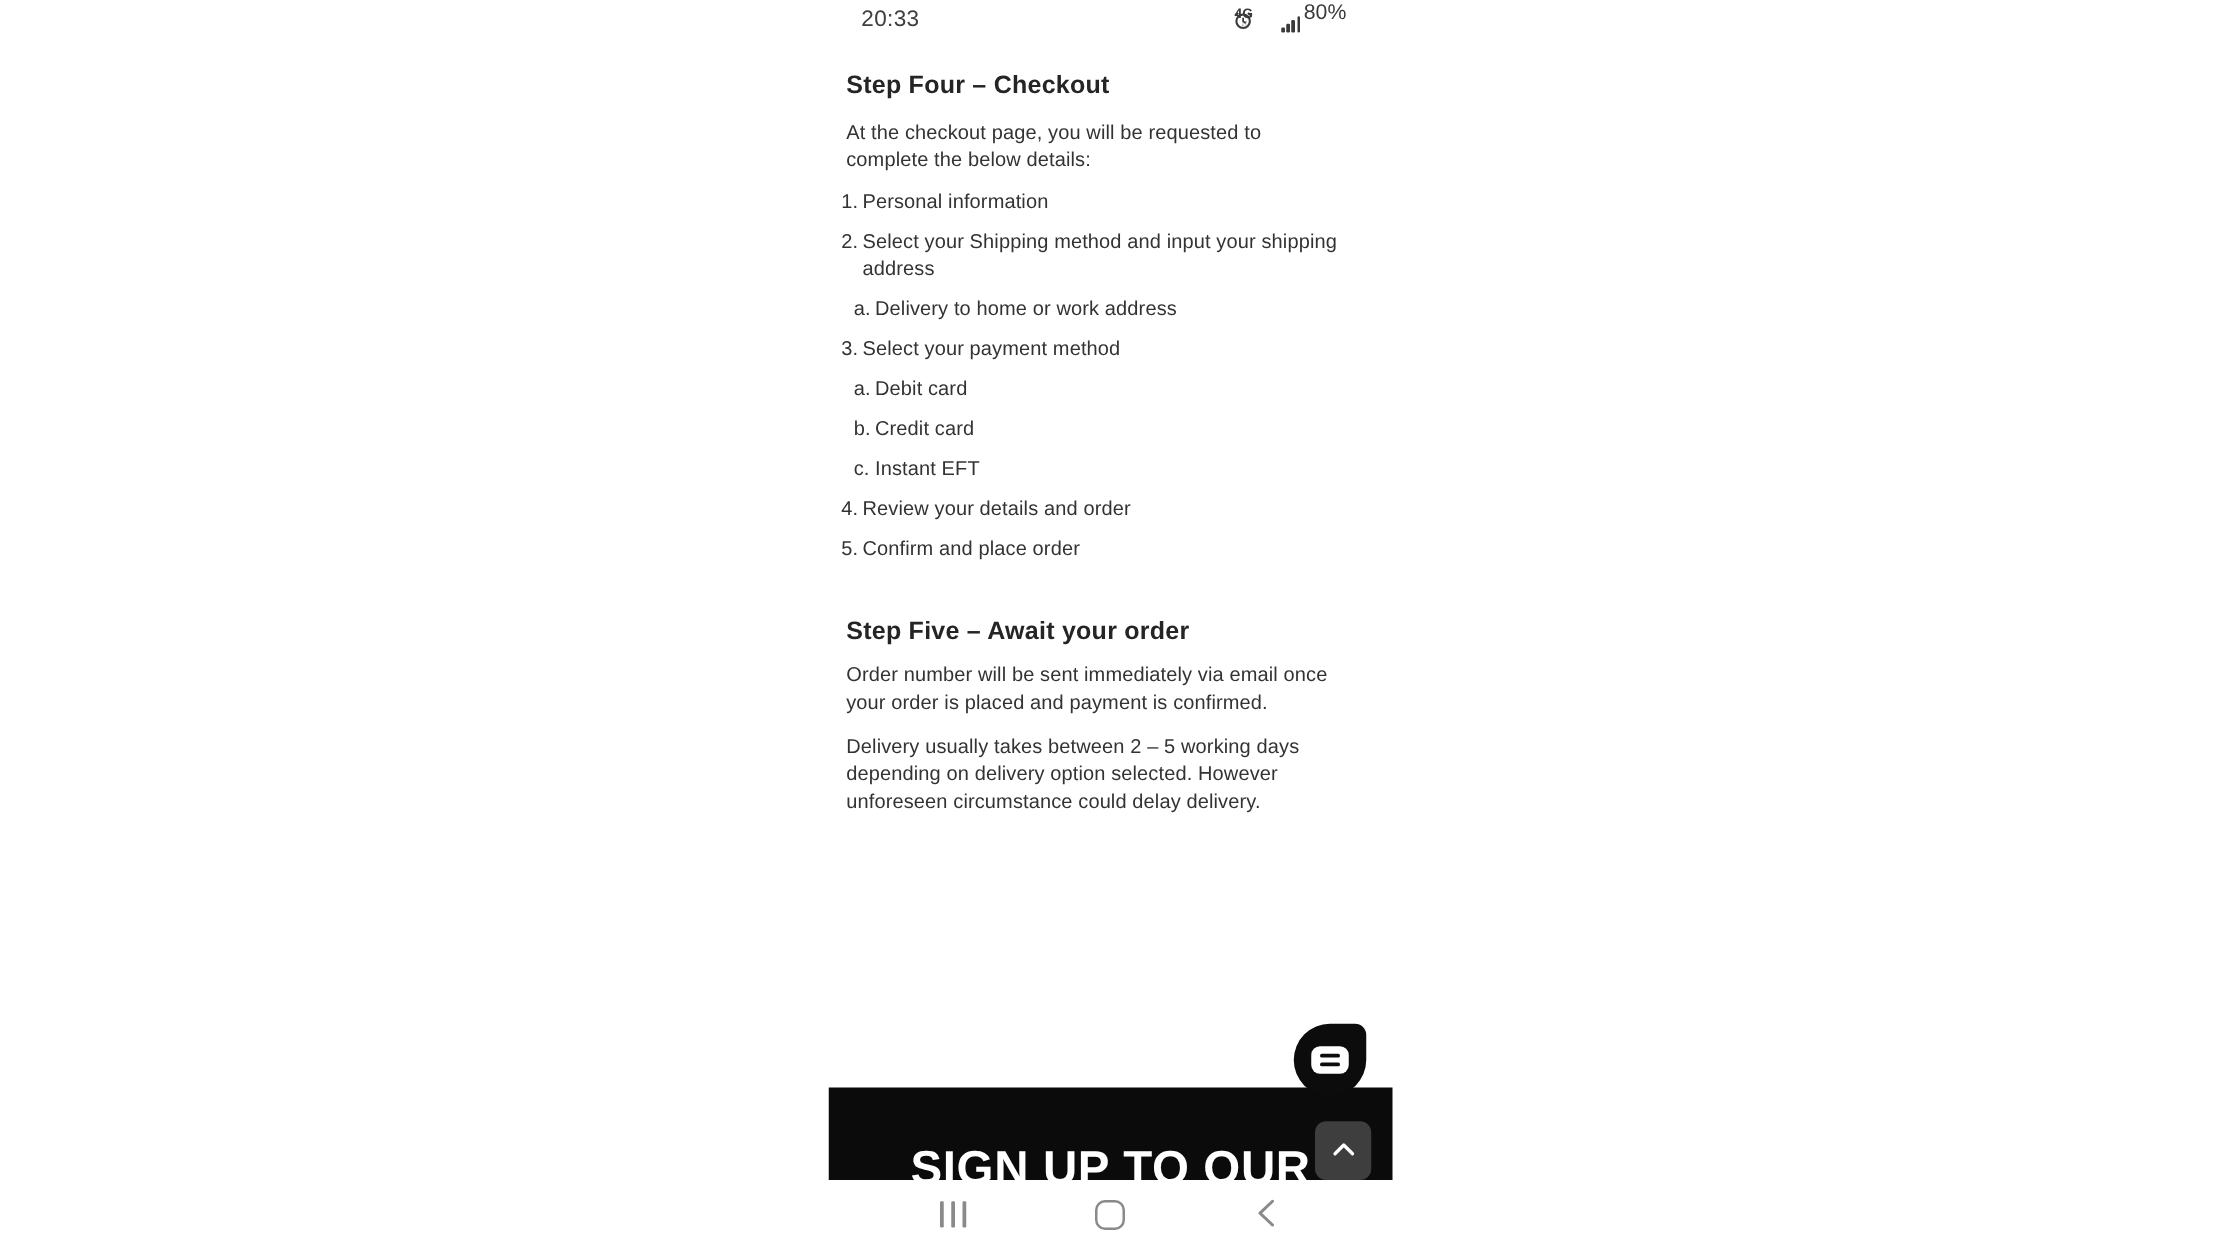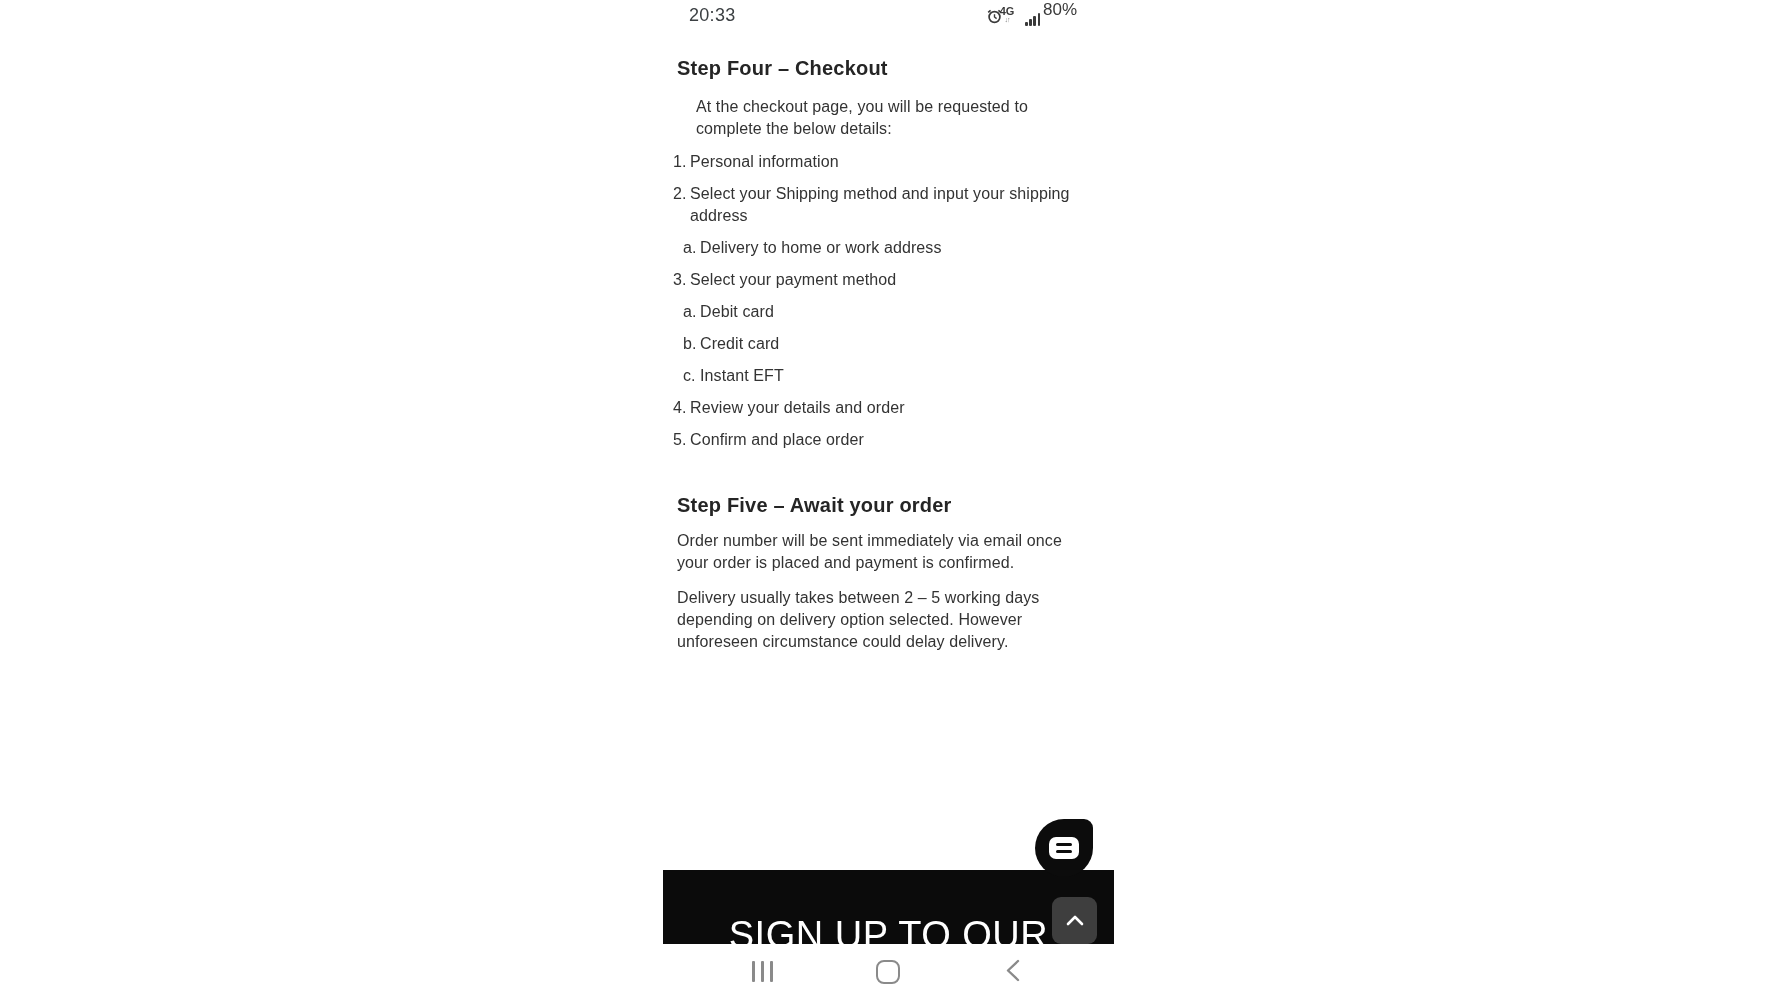--- a/index.html
+++ b/index.html
@@ -3,21 +3,21 @@
 <meta charset="utf-8">
 <style>
   html,body{margin:0;padding:0;background:#ffffff;width:1778px;height:1000px;overflow:hidden;
     font-family:"Liberation Sans",sans-serif;}
   .phone{position:absolute;left:663px;top:0;width:451px;height:764px;background:#fff;}
 
   
   .statusbar{position:absolute;left:0;top:0;width:451px;height:32px;background:#fff;}
   .time{position:absolute;left:26px;top:5px;font-size:18px;color:#3c4043;letter-spacing:.3px;}
   .alarm{position:absolute;left:324px;top:9px;}
-  .netblock{position:absolute;left:336px;top:6px;width:16px;text-align:center;color:#3a3a3a;}
+  .netblock{position:absolute;left:324px;top:6px;width:16px;text-align:center;color:#3a3a3a;}
   .netblock .g4{font-size:11px;font-weight:700;display:block;line-height:10px;}
   .netblock .arr{font-size:7px;display:block;line-height:7px;letter-spacing:-1px;color:#7a7a7a;}
   .sigbars{position:absolute;left:362px;top:12px;width:16px;height:14px;}
   .sigbars i{position:absolute;bottom:0;width:2.6px;background:#3a3a3a;border-radius:1px;}
   .sigbars i:nth-child(1){left:0;height:4px;}
   .sigbars i:nth-child(2){left:4.2px;height:7px;}
   .sigbars i:nth-child(3){left:8.4px;height:10px;}
   .sigbars i:nth-child(4){left:12.6px;height:13px;}
   .battpct{position:absolute;left:380px;top:0;font-size:17px;color:#3a3a3a;}
   .batt{position:absolute;left:421px;top:7px;width:12px;height:18px;}
@@ -31,21 +31,21 @@
   .li{display:flex;margin-bottom:10px;font-size:16px;line-height:22px;color:#333;letter-spacing:.1px;}
   .li .marker{width:17px;flex:none;}
   .li .litext{white-space:pre;}
   .li.sub{margin-left:10px;}
   .paras{position:absolute;left:14px;top:527px;}
   .paras .p{margin:3px 0 13px 0;font-size:16px;line-height:22px;color:#333;white-space:pre;letter-spacing:.1px;}
 
   
   .banner{position:absolute;left:0;top:870px;width:451px;height:74px;background:#0b0b0b;overflow:hidden;}
   .banner .btxt{position:absolute;left:0;right:0;top:44px;text-align:center;color:#fff;
-    font-size:38px;font-weight:400;white-space:nowrap;letter-spacing:.5px;}
+    font-size:38px;font-weight:700;white-space:nowrap;letter-spacing:.5px;}
 
   
   .chatbtn{position:absolute;left:372px;top:819px;width:58px;height:58px;background:#0c0c0c;
     border-radius:50% 9px 50% 50%;cursor:pointer;}
   .chatglyph{position:absolute;left:14px;top:18px;width:30px;height:22px;background:#fff;border-radius:7px;}
   .chatglyph i{position:absolute;left:7px;width:16px;height:3px;background:#0c0c0c;border-radius:2px;}
   .chatglyph i:nth-child(1){top:6px;}
   .chatglyph i:nth-child(2){top:13px;}
   .scrolltop{position:absolute;left:389px;top:897px;width:45px;height:47px;background:#3e3e3e;
     border-radius:9px;cursor:pointer;display:flex;align-items:center;justify-content:center;}
@@ -79,21 +79,21 @@
         <i></i>
         <i></i>
         <i></i>
         <i></i>
       </span>
     <span class="battpct">80%</span>
     <span class="batt"><span class="cap"></span><span class="bod"></span></span>
   </div>
 
   <div class="h" style="top:57px;">Step Four – Checkout</div>
-  <div class="para" style="top:96px;margin-left:19px;">At the checkout page, you will be requested to
+  <div class="para" style="top:96px;">At the checkout page, you will be requested to
 complete the below details:</div>
 
   <div class="list">
     <div class="li">
       <span class="marker">1.</span>
       <span class="litext">Personal information</span>
     </div>
     <div class="li">
       <span class="marker">2.</span>
       <span class="litext">Select your Shipping method and input your shipping

